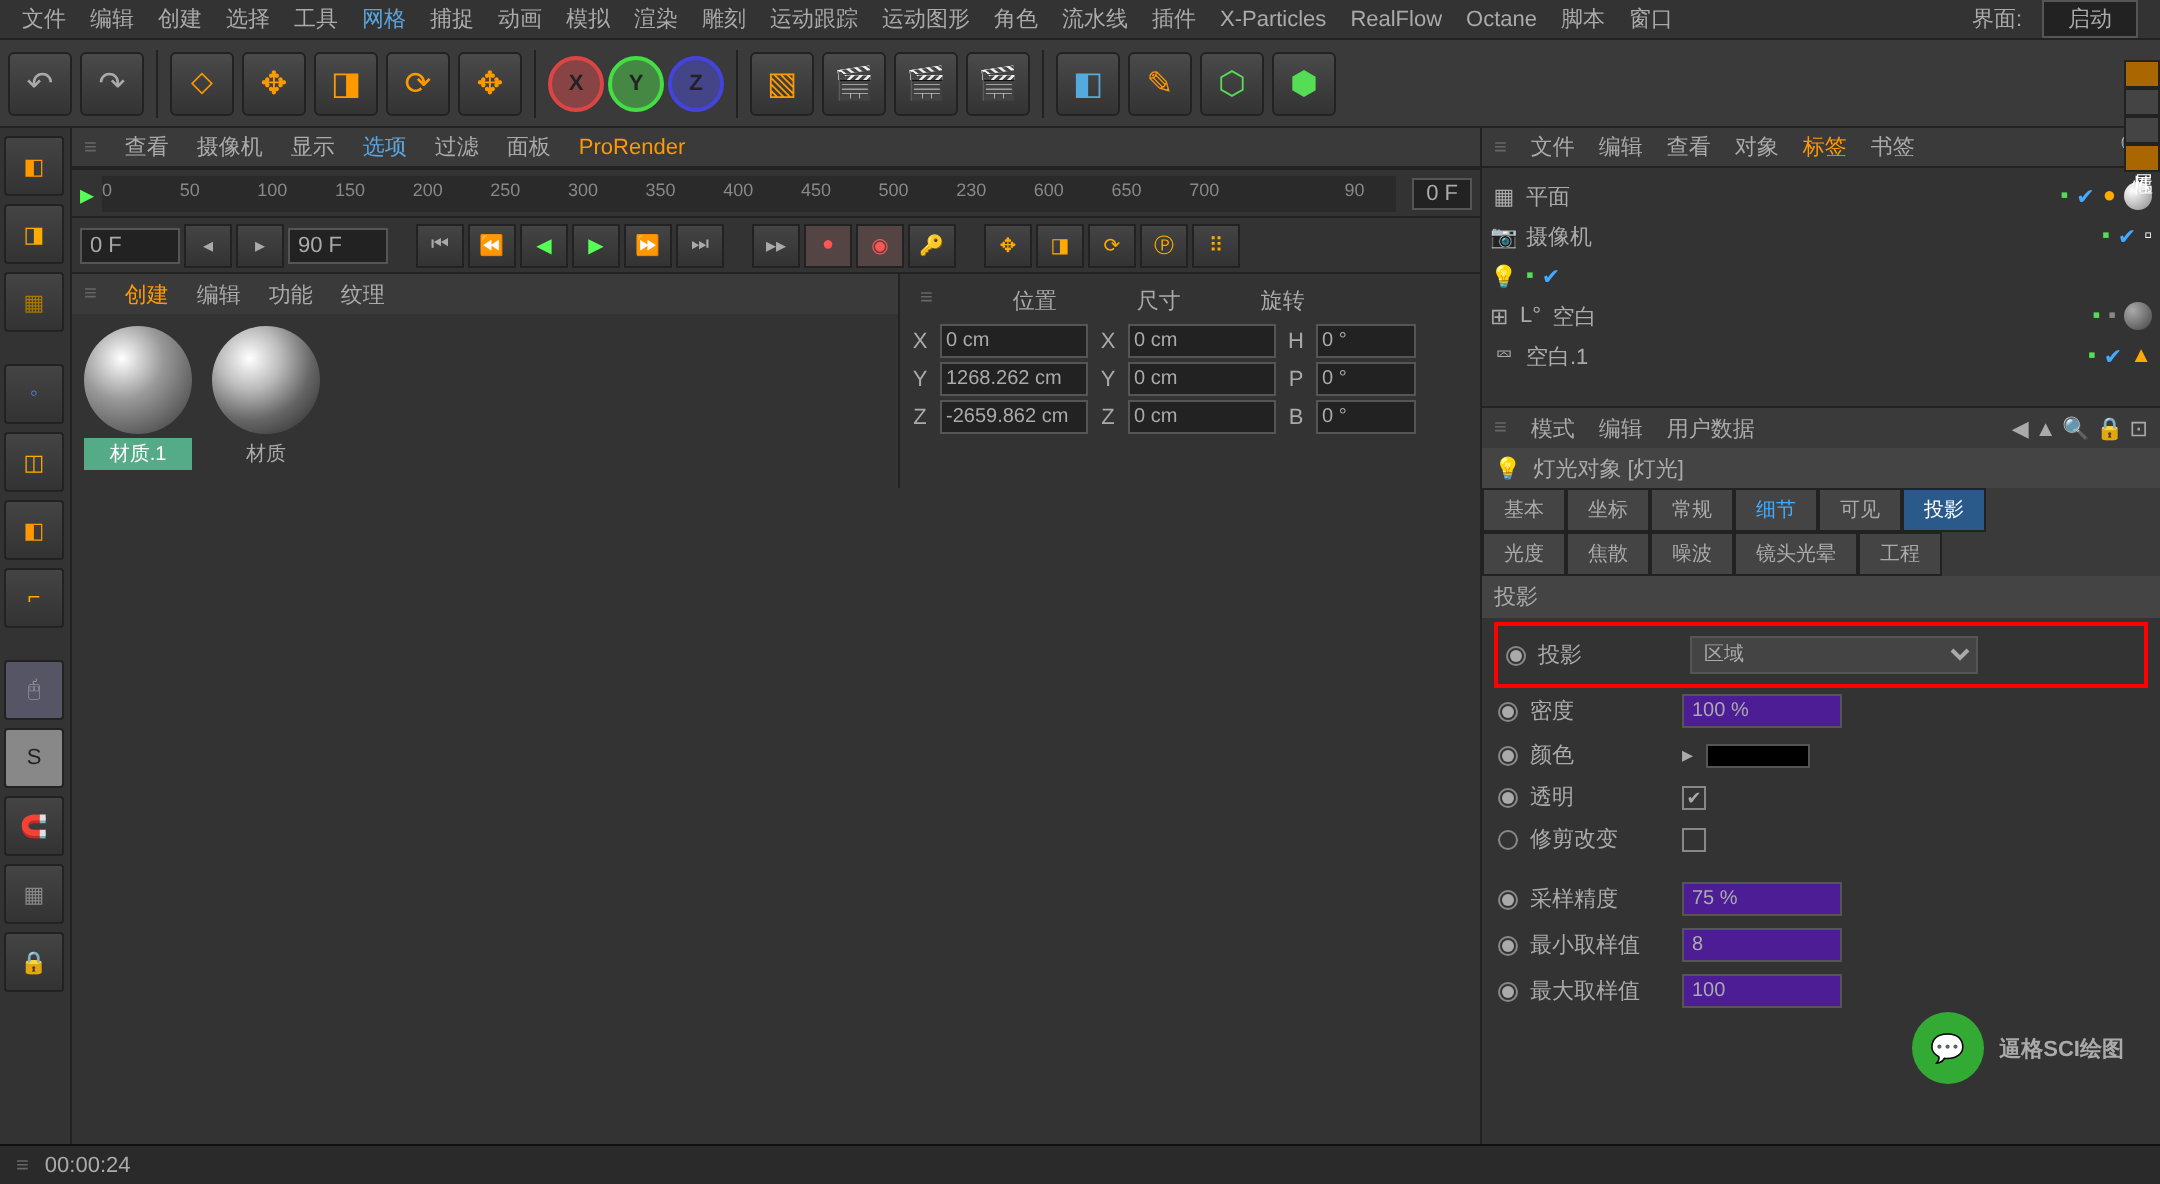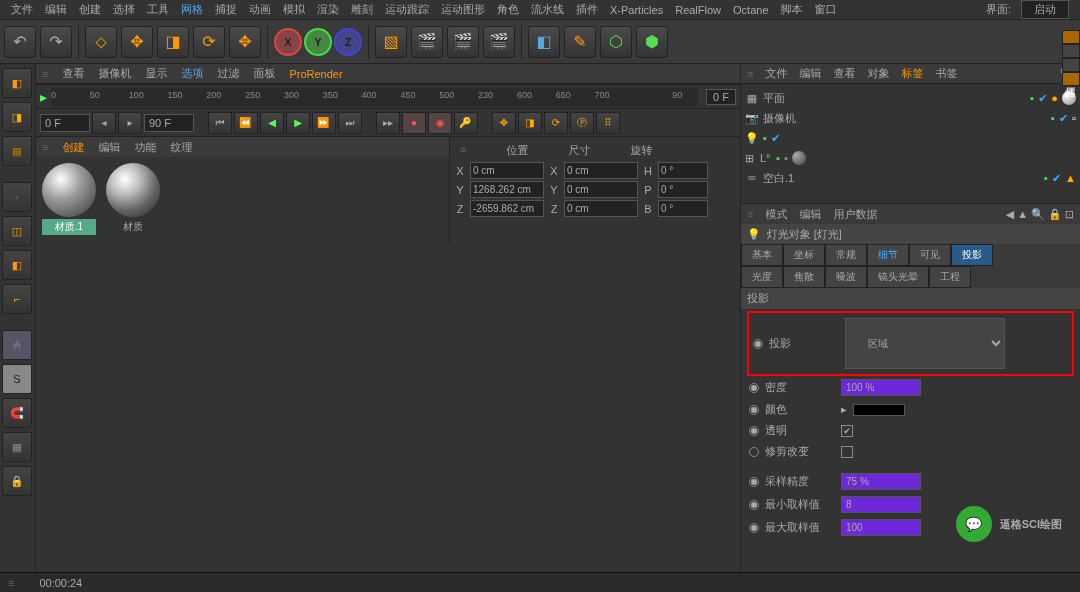--- a/index.html
+++ b/index.html
@@ -84,22 +84,22 @@
 .attr-tabs{display:flex;flex-wrap:wrap;background:#3a3a3a}
 .attr-tab{padding:3px 10px;border:1px solid #222;background:#444;font-size:10px}
 .attr-tab.active{background:#2a5a8a;color:#fff}
 .attr-tab.hl{color:#4af}
 .attr-sec{background:#333;padding:2px 6px}
 .attr-sec-h{background:#444;padding:3px 6px;font-size:11px}
 .attr-row{display:flex;align-items:center;padding:3px 2px;gap:6px}
 .attr-row .radio{width:10px;height:10px;border:1px solid #888;border-radius:5px}
 .attr-row .radio.on::after{content:"";display:block;width:6px;height:6px;background:#aaa;border-radius:3px;margin:1px}
 .attr-row label{width:70px}
-.attr-row .val{background:#6d28d9;border:1px solid #555;padding:2px 4px;width:80px;font-size:10px}
-.attr-row select{background:#444;border:1px solid #555;padding:18px;width:160px;color:#aaa;font-size:10px}
+.attr-row .val{background:#4c1d95;border:1px solid #555;padding:2px 4px;width:80px;font-size:10px}
+.attr-row select{background:#444;border:1px solid #555;padding:2px;width:144px;color:#aaa;font-size:10px}
 .attr-row .sw{width:52px;height:12px;background:#222;border:1px solid #555}
 .attr-row .chk{width:12px;height:12px;border:1px solid #888;display:flex;align-items:center;justify-content:center;font-size:9px}
 .redbox{border:2px solid #f00;padding:2px}
 .side-tabs{position:absolute;right:0;top:30px;width:18px;display:flex;flex-direction:column}
 .side-tab{writing-mode:vertical-rl;padding:6px 2px;background:#444;border:1px solid #222;font-size:10px}
 .side-tab.o{background:#a60;color:#fff}
 .statusbar{position:absolute;bottom:0;left:0;right:0;height:20px;background:#2a2a2a;display:flex;align-items:center;padding:0 8px;border-top:1px solid #111}
 .watermark{position:absolute;right:18px;bottom:50px;display:flex;align-items:center;gap:8px;color:#fff;font-size:20px;font-weight:bold}
 .wm-icon{width:36px;height:36px;border-radius:18px;background:#3a3;display:flex;align-items:center;justify-content:center;font-size:14px}
 </style>
@@ -322,20 +322,21 @@
     <span style="color:#fff">▫</span>
    </div>
    <div class="obj-row">
     <span class="icon">💡</span>
     <span class="dots">▪</span>
           <span class="dot2">✔</span>
    </div>
    <div class="obj-row">
     <span>⊞</span>
     <span class="icon">L°</span>
+    <span class="name">空白</span>
     <span class="dots">▪</span>
           <span style="color:#888">▪</span>
     <span class="sphere" style="background:radial-gradient(circle at 30% 30%,#aaa,#444)"></span>
    </div>
    <div class="obj-row">
     <span class="icon">⮹</span>
     <span class="name">空白.1</span>
     <span class="dots">▪</span>
           <span class="dot2">✔</span>
     <span style="color:#fa0">▲</span>
@@ -422,19 +423,19 @@
 
 <div class="side-tabs">
  <div class="side-tab o">对象</div>
  <div class="side-tab">层次</div>
  <div class="side-tab">内容浏览器</div>
  <div class="side-tab o" style="top:200px">属性</div>
 </div>
 
 <div class="statusbar">
  <span style="color:#666">≡</span>
- <span style="margin-left:25px">00:00:24</span>
+ <span style="margin-left:8px">00:00:24</span>
 </div>
 
 <div class="watermark">
  <div class="wm-icon">💬</div>
  <span>逼格SCI绘图</span>
 </div>
 
 </body></html>

